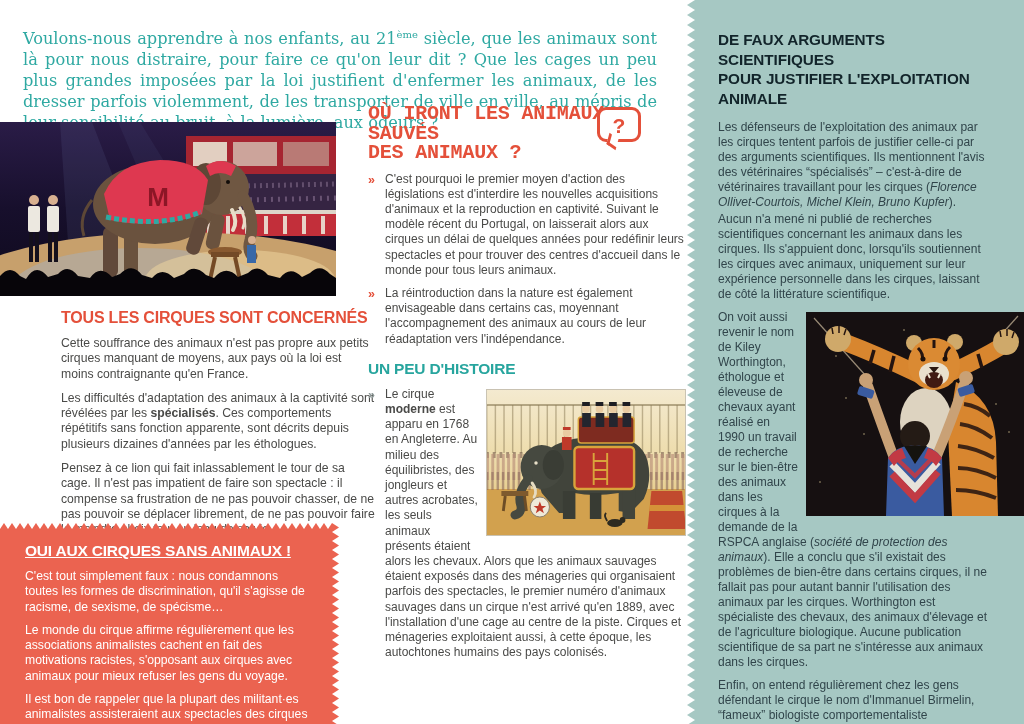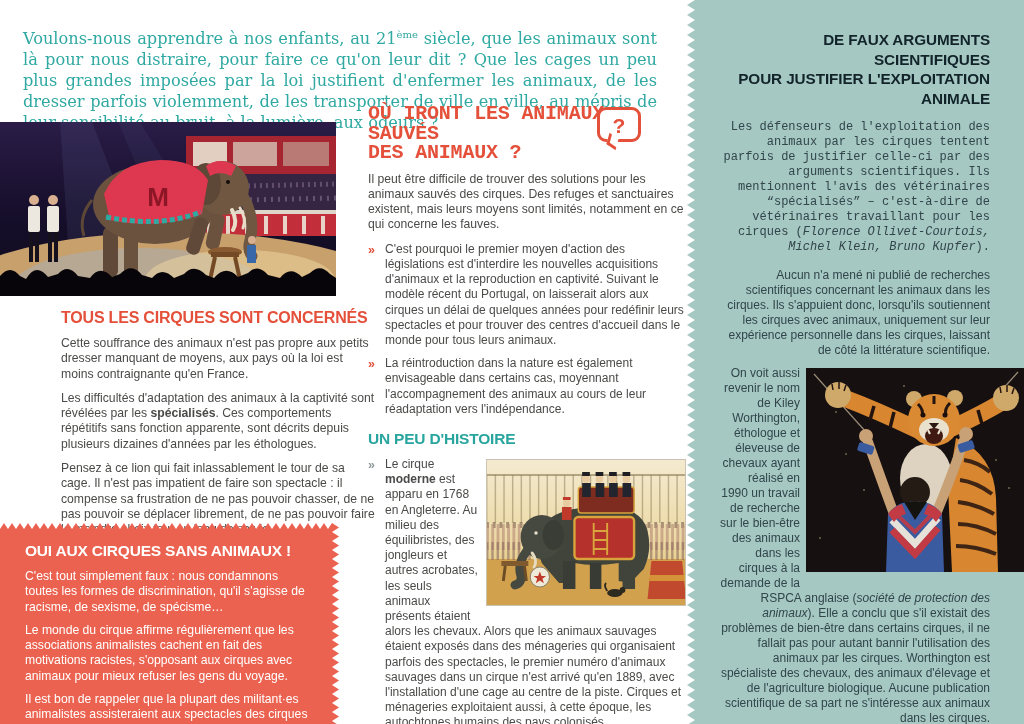--- a/index.html
+++ b/index.html
@@ -24,21 +24,21 @@
   h2.red { margin:0 0 9px; font-size:16px; line-height:19px; color:#e4503a; letter-spacing:-0.2px; }
   .body-p { font-size:12.2px; line-height:15.3px; color:#4a4a48; margin:0 0 9px; }
   
   .redbox { position:absolute; left:0; top:523px; width:339px; height:201px; }
   .zz-top { position:absolute; left:0; top:0; }
   .zz-right { position:absolute; left:332px; top:0; }
   .redbox-body {
     position:absolute; left:0; top:6px; width:332px; height:195px;
     background:#eb6350; padding:13px 24px 0 25px;
   }
-  .redbox-body h2 { margin:0 0 9px; font-size:15.5px; color:#ffffff; letter-spacing:-0.2px; }
+  .redbox-body h2 { margin:0 0 9px; font-size:15.5px; color:#ffffff; letter-spacing:-0.2px;text-decoration:underline; }
   .redbox-body .body-p { color:#ffffff; margin-bottom:8px; }
   
   .col-mid { position:absolute; left:368px; top:104px; width:318px; }
   .mid-head { position:relative; margin-bottom:9px; }
   .mid-head h2 { margin:0; font-size:20px; line-height:19.5px; color:#e4503a; letter-spacing:-0.2px; width:240px;font-family:Liberation Mono, monospace; }
   .mid-head h2 span { display:block; }
   .bubble {
     position:absolute; left:229px; top:3px; width:44px; height:35px;
     border:3px solid #e4503a; border-radius:9px; background:#fff;
     color:#e4503a; font-weight:bold; font-size:21px; text-align:center; line-height:31px;
@@ -49,30 +49,30 @@
     transform:rotate(35deg) skewX(20deg);
   }
   ul.bullets { list-style:none; margin:0; padding:0; }
   ul.bullets li { position:relative; padding-left:17px; margin-bottom:8px; }
   ul.bullets .mk { position:absolute; left:0; top:1px; font-weight:bold; font-size:12.5px; color:#e4503a; }
   ul.bullets.gray .mk { color:#8e9a99; }
   h3.teal { margin:13px 0 9px; font-size:15.5px; color:#27a59e; letter-spacing:-0.2px; }
   .bullet-text { font-size:12px; line-height:15.2px; color:#4a4a48; }
   .hist-img { float:right; width:200px; height:147px; margin:2px 0 5px 7px; }
   
-  .panel { position:absolute; left:687px; top:0; width:337px; height:724px;text-align:right; }
+  .panel { position:absolute; left:687px; top:0; width:337px; height:724px; }
   .zz-left { position:absolute; left:0; top:0; }
   .panel-body {
     position:absolute; left:8px; top:0; width:329px; height:724px;
     background:#a6c8c3; padding:30px 34px 0 23px;
   }
   .panel-body h2 { margin:0 0 12px; font-size:15.3px; line-height:19.5px; color:#12242a; letter-spacing:-0.1px; }
   .panel-body h2 span { display:block; }
   .panel-p { font-size:12px; line-height:15px; color:#31454b; margin:0 0 8px; }
-  .panel-p.tight { margin-bottom:13px;font-family:Liberation Mono, monospace; }
+  .panel-p.tight { margin-bottom:2px; }
   .tiger-img { float:right; width:218px; height:204px; margin:2px -34px 6px 6px; }
 </style>
 </head>
 <body>
 
 <div class="page">
 
   <p class="intro"><span>Voulons-nous apprendre à nos enfants, au 21</span><sup>ème</sup><span> siècle, que les animaux sont là pour nous distraire, pour faire ce qu'on leur dit ? Que les cages un peu plus grandes imposées par la loi justifient d'enfermer les animaux, de les dresser parfois violemment, de les transporter de ville en ville, au mépris de leur sensibilité au bruit, à la lumière, aux odeurs ?</span></p>
 
   <div class="arena-photo">
@@ -135,21 +135,21 @@
         <line x1="235" y1="135" x2="240" y2="158" stroke="#744a26" stroke-width="4"></line>
       </g>
       <circle cx="252" cy="118" r="4" fill="#d8b090"></circle>
         <rect x="247" y="123" width="9" height="18" fill="#3868a8"></rect>
       <path fill="#070509" d="M0,174 L0,154 Q10,142 20,154 L26,157 Q36,140 48,155 L58,152 Q68,141 78,154 L90,156 Q100,142 112,155 L120,152 Q132,140 142,153 L152,156 Q162,144 174,156 L184,152 Q194,141 206,153 L214,156 Q226,142 238,155 L248,151 Q258,141 268,153 L280,156 Q290,143 302,155 L310,151 Q320,141 330,152 L336,156 L336,174 Z"></path>
     </svg>
   </div>
 
   <div class="col-left">
     <h2 class="red">TOUS LES CIRQUES SONT CONCERNÉS</h2>
-    <p class="body-p"><span>Cette souffrance des animaux n'est pas propre aux petits dresser manquant de moyens, aux pays où la loi est moins contraignante qu'en France.</span></p>
+    <p class="body-p"><span>Cette souffrance des animaux n'est pas propre aux petits cirques manquant de moyens, aux pays où la loi est moins contraignante qu'en France.</span></p>
     <p class="body-p"><span>Les difficultés d'adaptation des animaux à la captivité sont révélées par les </span><span style="font-weight: 700;">spécialisés</span><span>. Ces comportements répétitifs sans fonction apparente, sont décrits depuis plusieurs dizaines d'années par les éthologues.</span></p>
     <p class="body-p"><span>Pensez à ce lion qui fait inlassablement le tour de sa cage. Il n'est pas impatient de faire son spectacle : il compense sa frustration de ne pas pouvoir chasser, de ne pas pouvoir se déplacer librement, de ne pas pouvoir faire le moindre choix tout au long de sa vie.</span></p>
   </div>
 
   <div class="redbox">
     <svg class="zz-top" width="332" height="6">
       <defs>
           <pattern id="zzt" width="8" height="6" patternUnits="userSpaceOnUse">
             <path d="M0 6 L4 0 L8 6 Z" fill="#eb6350"></path>
           </pattern>
@@ -176,21 +176,20 @@
     <div class="mid-head">
       <h2>
         <span>OÙ IRONT LES ANIMAUX SAUVÉS</span>
         <span>DES ANIMAUX ?</span>
       </h2>
       <div class="bubble">
         <span>?</span>
         <div class="bubble-tail"></div>
       </div>
     </div>
-    <p class="body-p"><span>Il peut être difficile de trouver des solutions pour les animaux sauvés des cirques. Des refuges et sanctuaires existent, mais leurs moyens sont limités, notamment en ce qui concerne les fauves.</span></p>
     <ul class="bullets">
       <li>
         <span class="mk">»</span>
         <div class="bullet-text"><span>C'est pourquoi le premier moyen d'action des législations est d'interdire les nouvelles acquisitions d'animaux et la reproduction en captivité. Suivant le modèle récent du Portugal, on laisserait alors aux cirques un délai de quelques années pour redéfinir leurs spectacles et pour trouver des centres d'accueil dans le monde pour tous leurs animaux.</span></div>
       </li>
       <li>
         <span class="mk">»</span>
         <div class="bullet-text"><span>La réintroduction dans la nature est également envisageable dans certains cas, moyennant l'accompagnement des animaux au cours de leur réadaptation vers l'indépendance.</span></div>
       </li>
     </ul>

